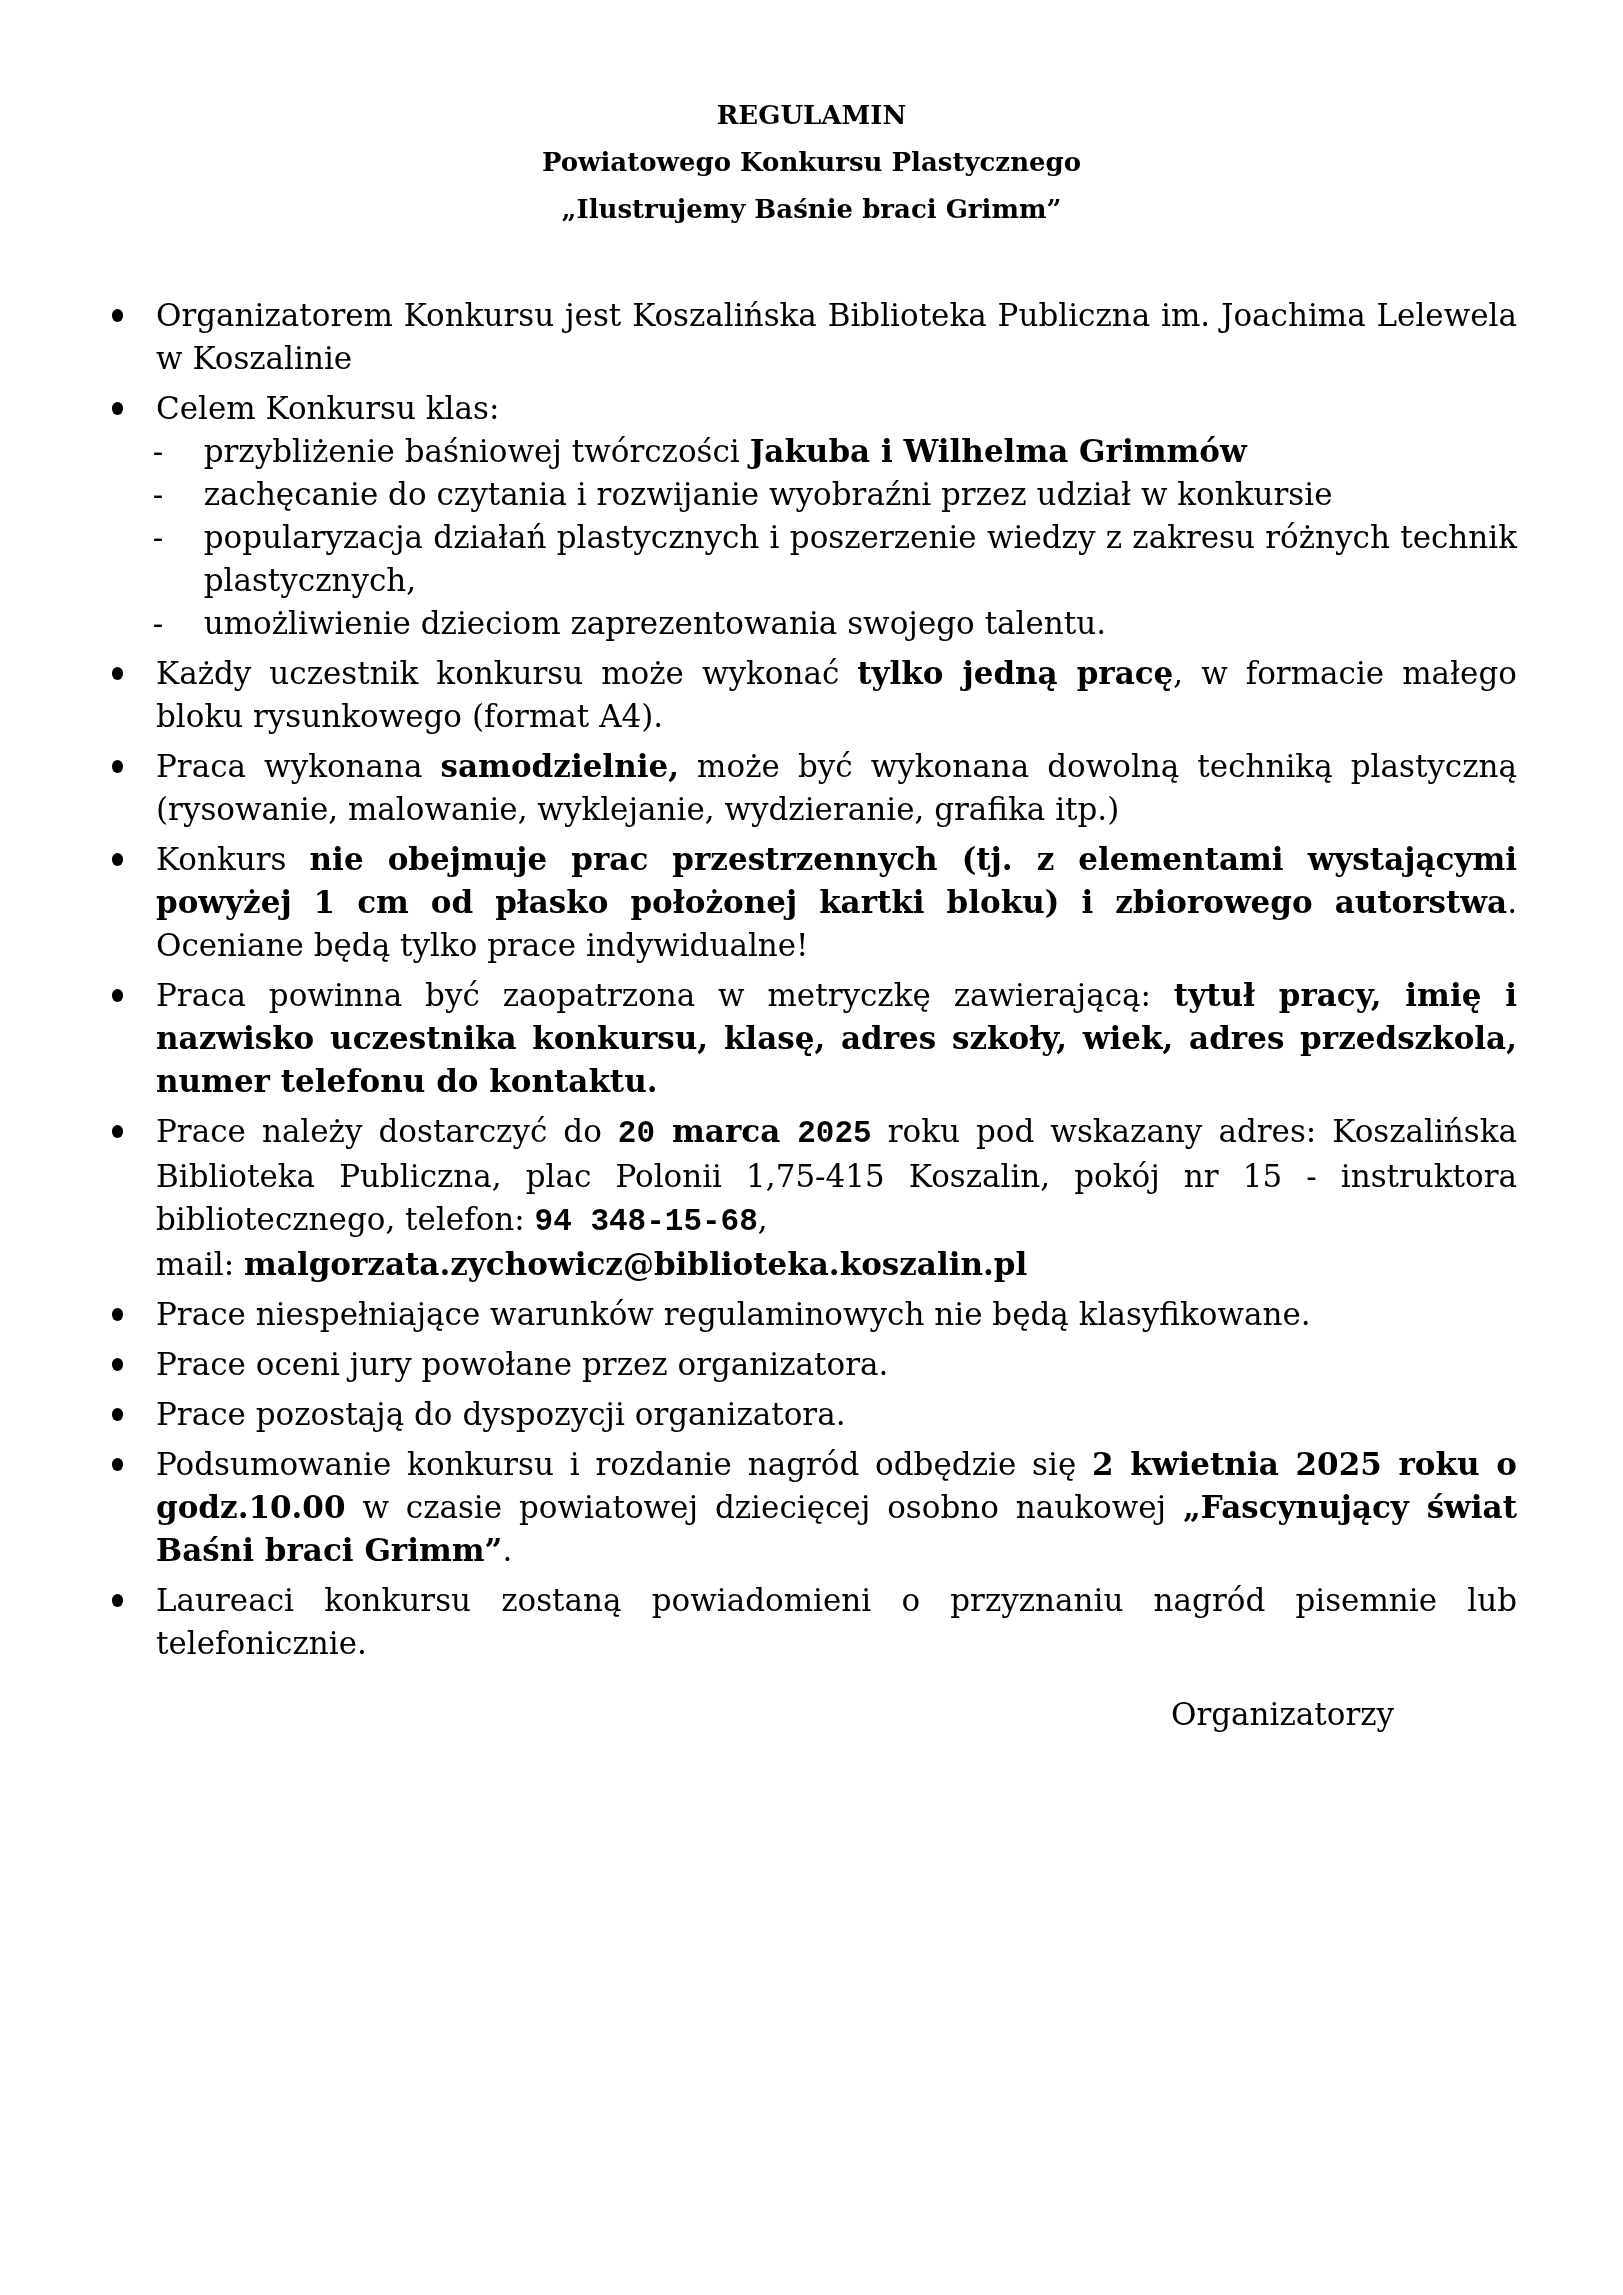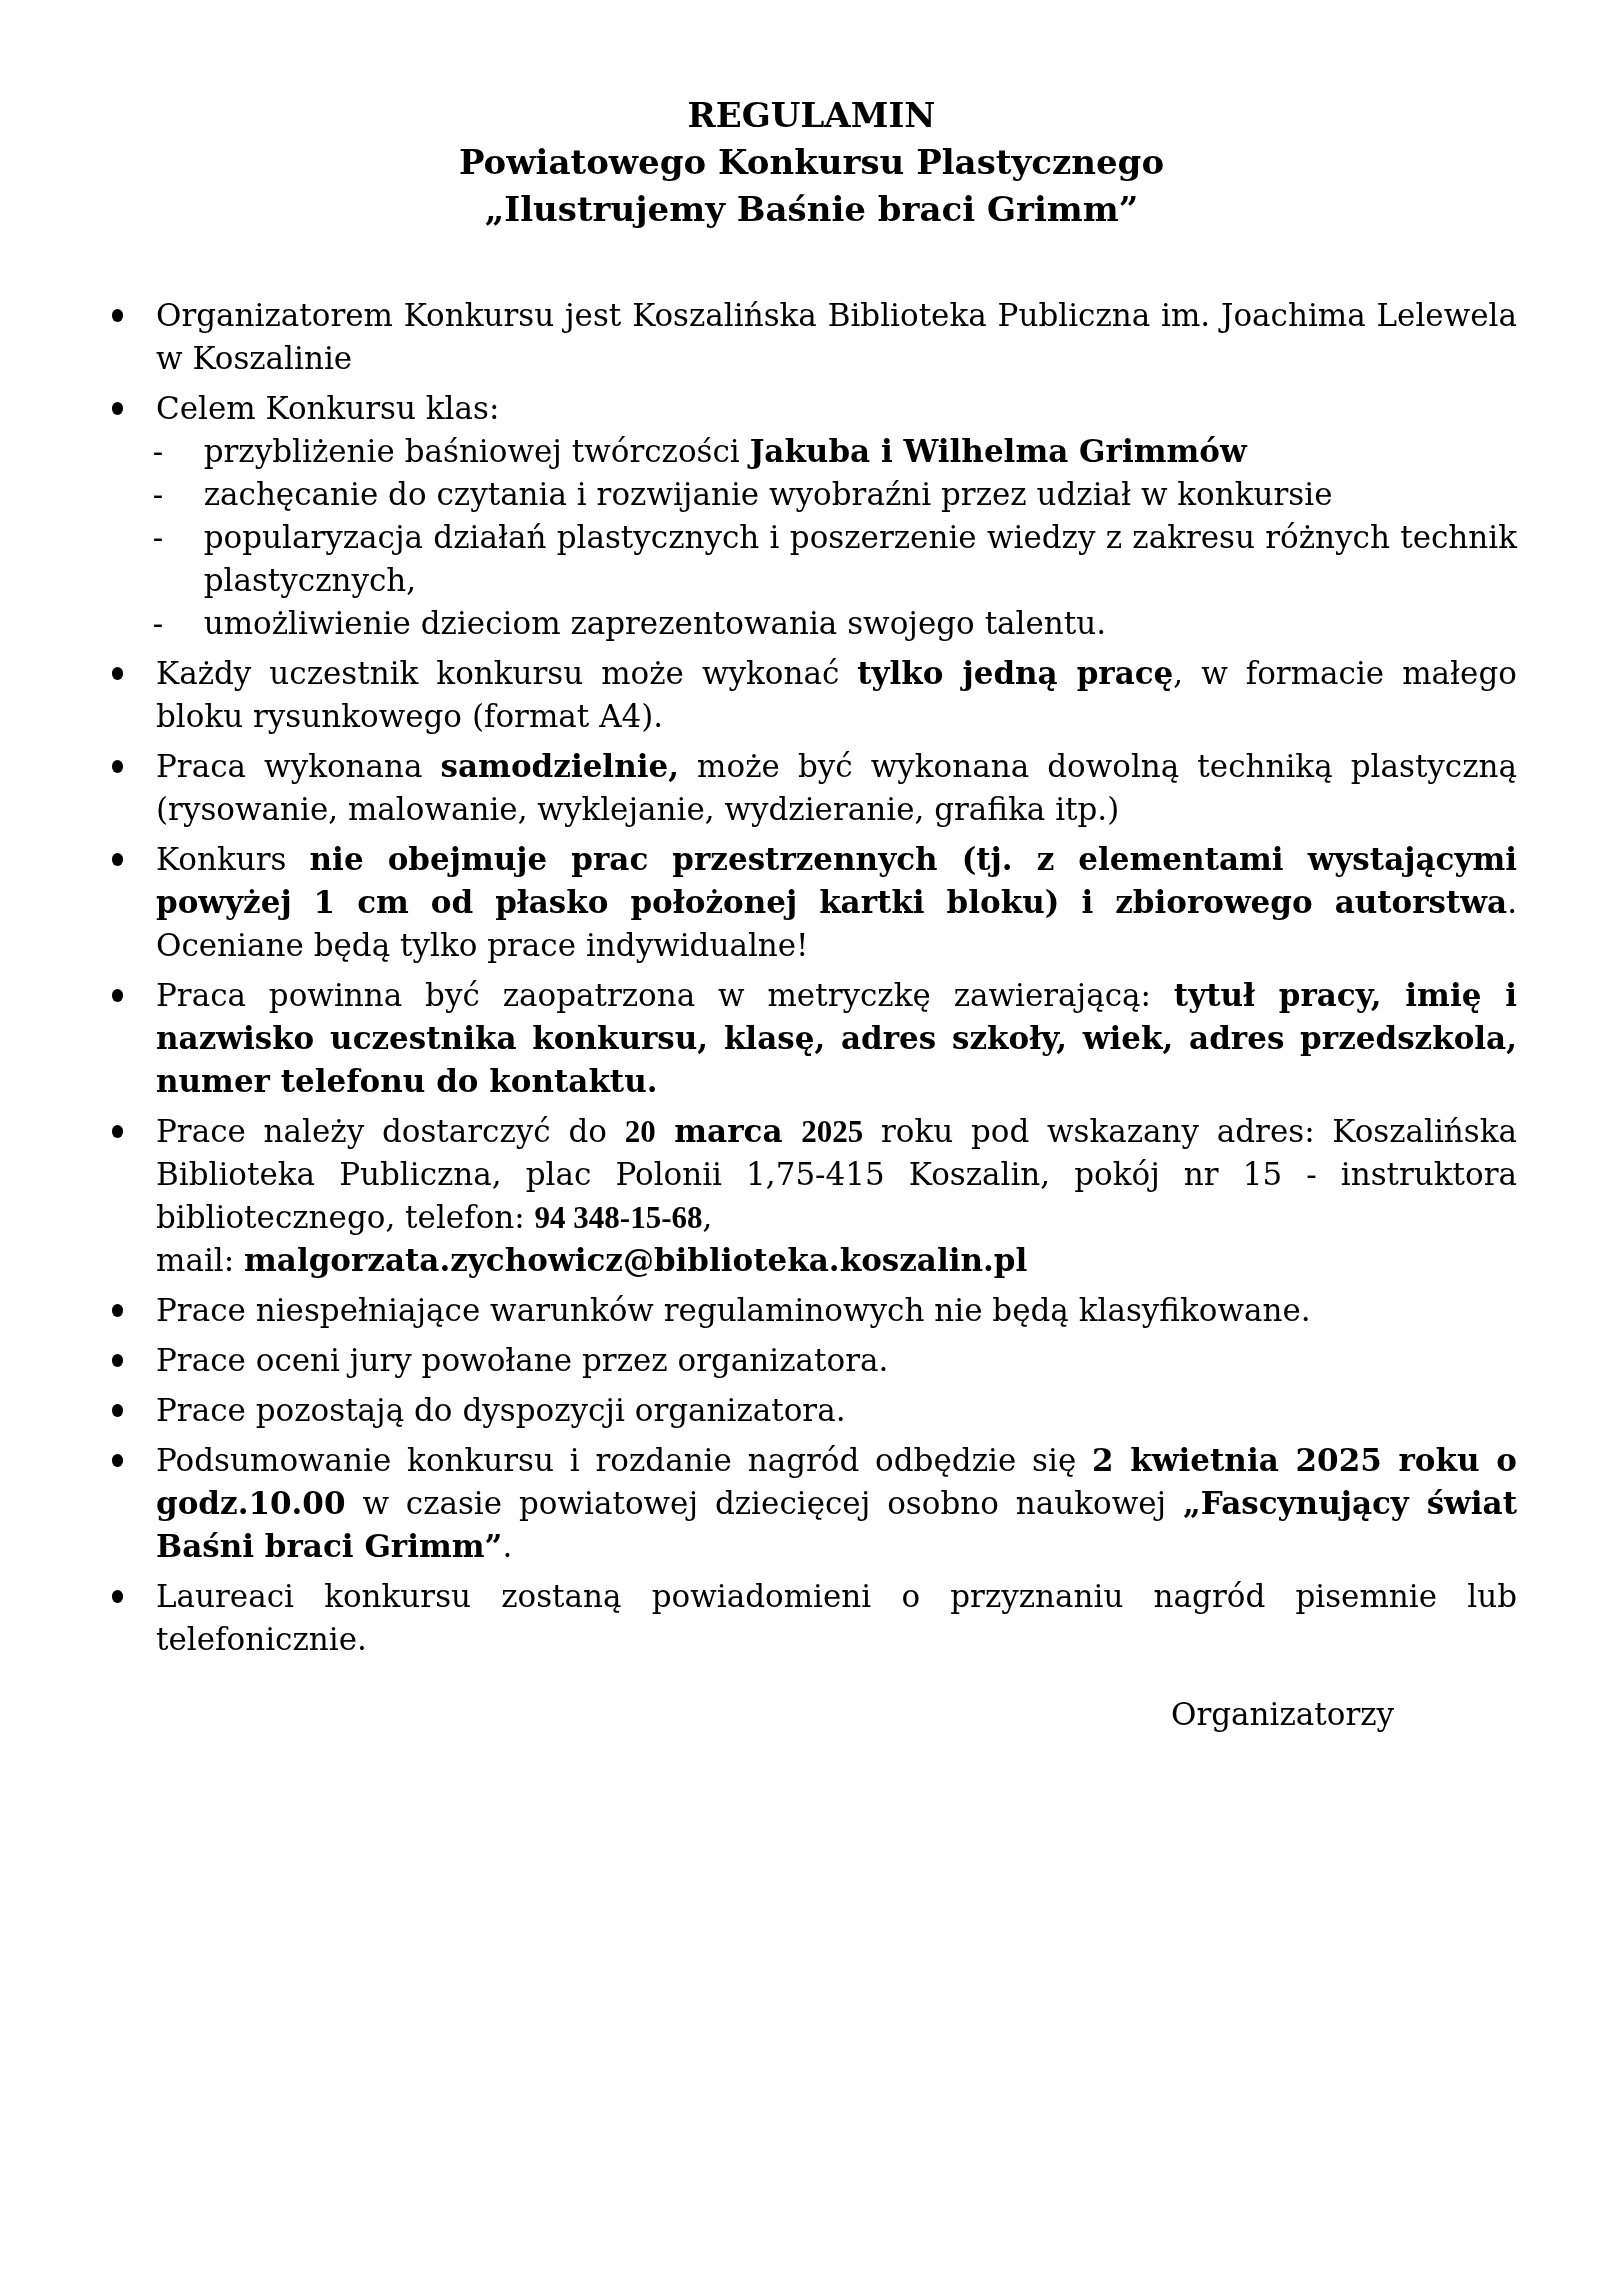--- a/index.html
+++ b/index.html
@@ -4,21 +4,21 @@
 <style>
   html, body { margin: 0; padding: 0; background: #ffffff; }
   body { width: 1623px; height: 2295px; position: relative; overflow: hidden; }
   .page {
     position: absolute; left: 0; top: 0; width: 1623px; height: 2295px;
     background: #ffffff; color: #000000;
     font-family: "DejaVu Serif", "Liberation Serif", serif;
   }
   .title-block {
     position: absolute; left: 0; top: 92px; width: 1623px;
-    text-align: center; font-weight: bold; font-size: 34px; line-height: 47px;
+    text-align: center; font-weight: bold; font-size: 26px; line-height: 47px;
     letter-spacing: 0px;
   }
   .title-line { display: block; }
   .rules {
     position: absolute; left: 98px; top: 287px; width: 1426px;
     margin: 0; padding: 0; list-style: none;
     font-size: 31px; line-height: 43px;
   }
   .rule {
     position: relative; padding-left: 51px; text-align: justify;
@@ -26,21 +26,21 @@
   }
   .bullet {
     position: absolute; left: 2.6px; top: 0; width: 19.6px; height: 43px;
     display: flex; align-items: center; justify-content: center;
   }
   .bullet::before {
     content: ""; display: block; width: 11px; height: 12.4px; border-radius: 50%;
     background: #000;
   }
   .b { font-weight: bold; }
-  .sans { font-family: Liberation Serif, serif; font-weight: bold; }
+  .sans { font-family: Liberation Mono, monospace; font-weight: bold; }
   .sublist { list-style: none; margin: 0; padding: 0; }
   .subitem { position: relative; padding-left: 51px; text-align: justify; text-align-last: left; margin-left: -3.3px; }
   .dash { position: absolute; left: 0; top: 0; width: 39px; }
   .signature {
     position: absolute; left: 1171px; top: 1669px; font-size: 31px; line-height: 43px; margin-top: 24px;
   }
 </style>
 </head>
 <body>
 

